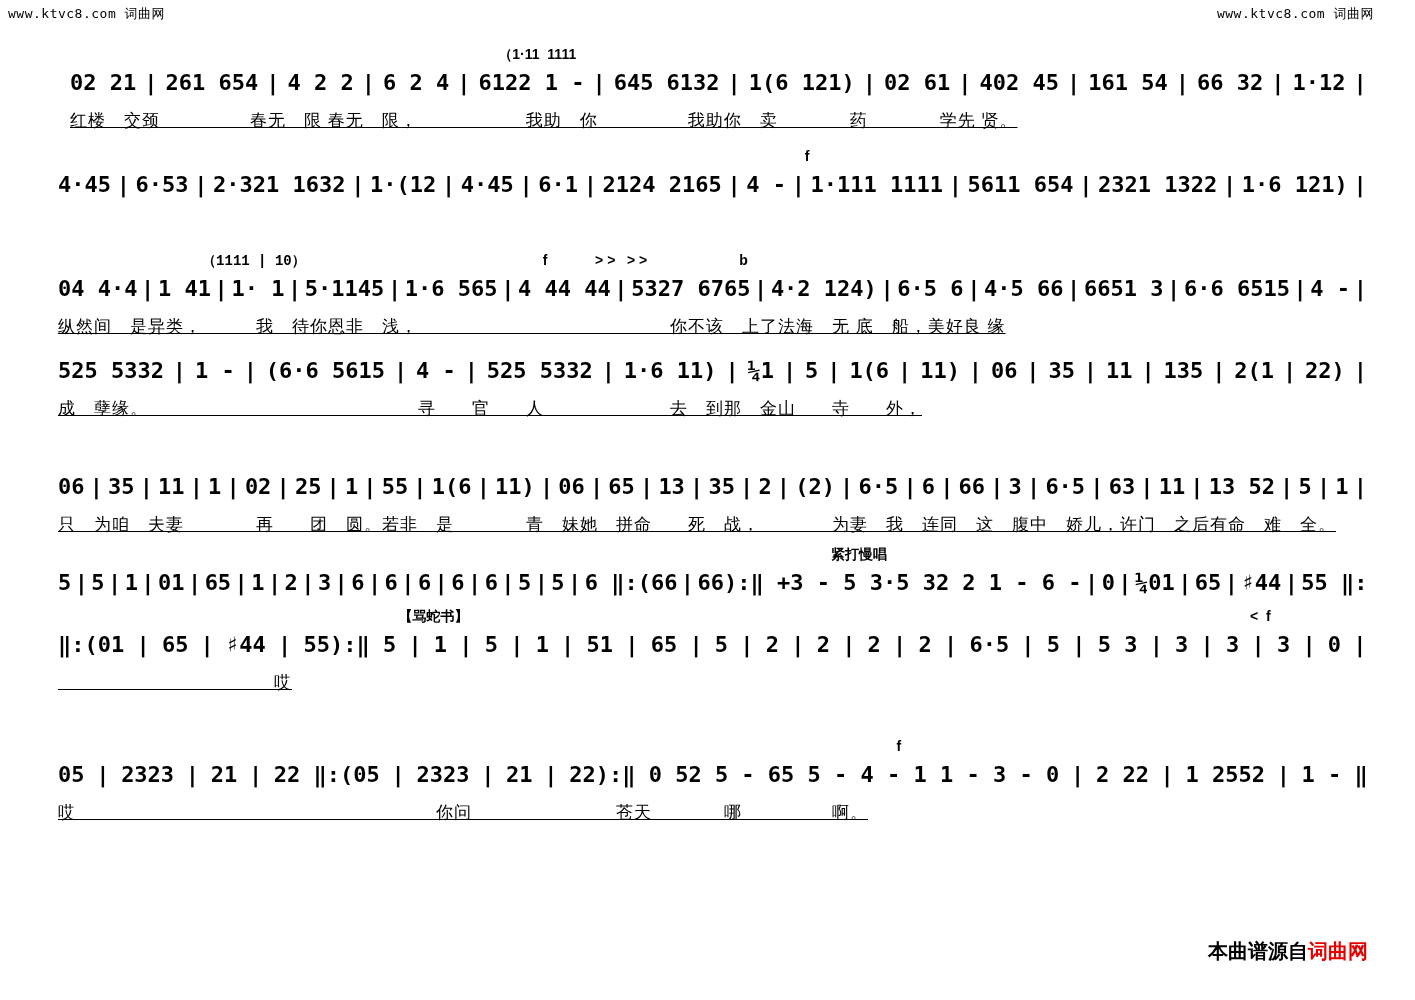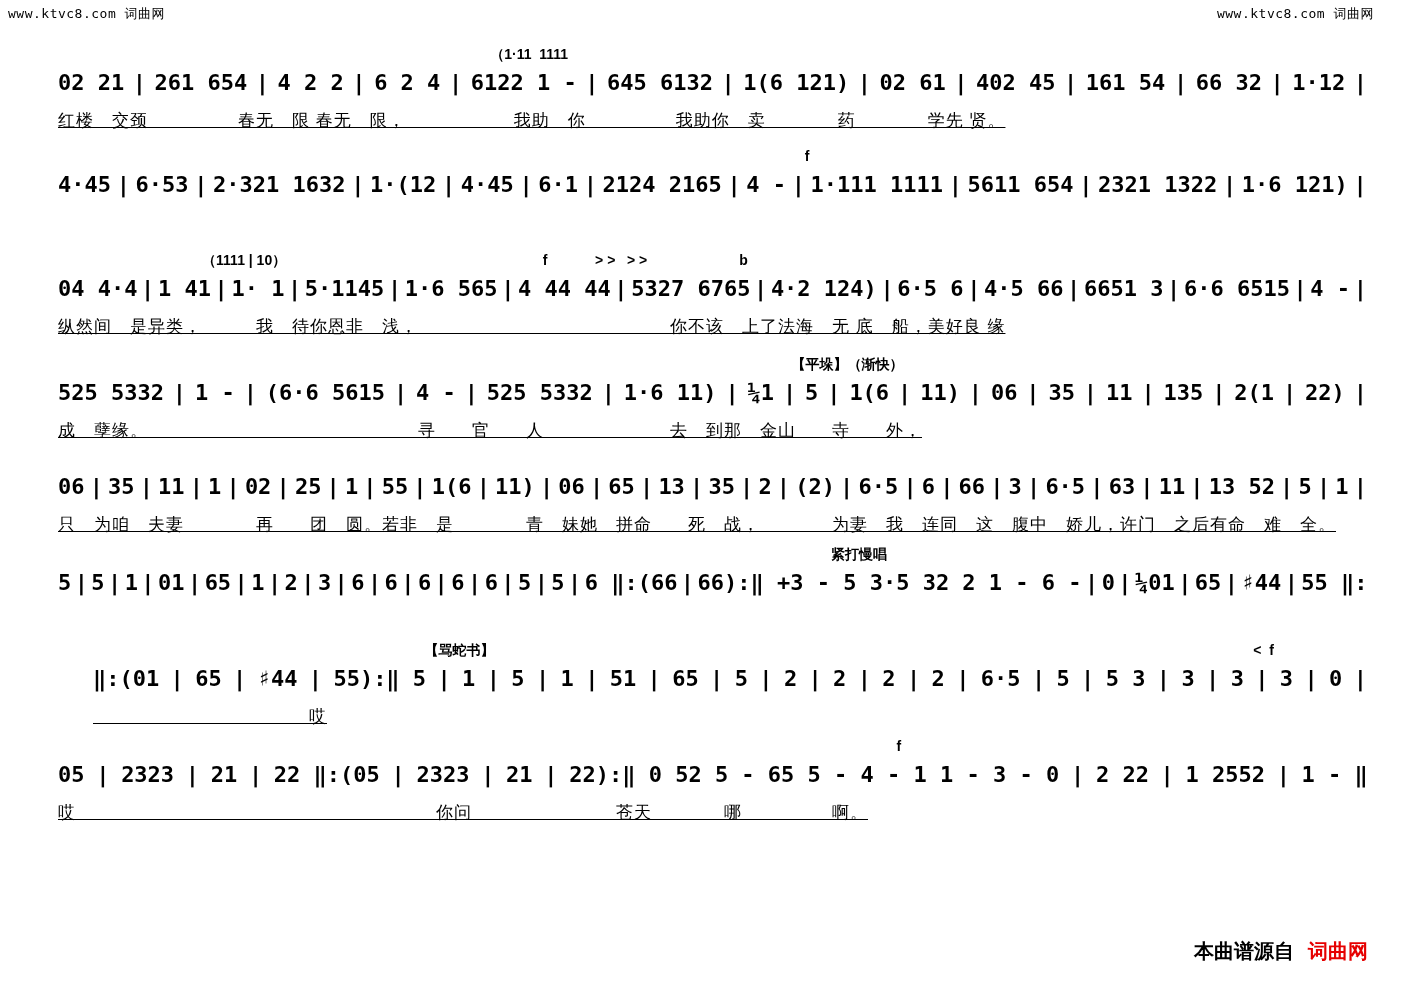--- a/index.html
+++ b/index.html
@@ -24,73 +24,70 @@
   .notes .tok{white-space:pre}
   .notes .bar{white-space:pre;padding:0 1px}
   .lyrics{
     margin-top:12px;font:17px "Liberation Sans",sans-serif;line-height:22px;
     white-space:pre;letter-spacing:1px;text-decoration:underline;
   }
   .footer{
     position:absolute;right:14px;bottom:12px;
     font:bold 20px "Liberation Sans",sans-serif;white-space:pre;
   }
-  .footer .site{margin-left:14px;cursor:pointer}
+  .footer .site{cursor:pointer}
 </style>
 </head>
 <body>
 
 <div class="page">
   <div class="wm wm-left">www.ktvc8.com 词曲网</div>
   <div class="wm wm-right">www.ktvc8.com 词曲网</div>
 
   <div id="score" class="score">
-      <div class="system" style="top: 46px;">
+      <div class="system" style="top: 46px; margin-left: 12px;">
         <div class="annrow">
           <span class="ann" style="left: 33%;">（1·11  1111</span>
         </div>
         <div class="notes"><span class="tok">02 21</span><span class="bar">|</span><span class="tok">261 654</span><span class="bar">|</span><span class="tok">4 2 2</span><span class="bar">|</span><span class="tok">6 2 4</span><span class="bar">|</span><span class="tok">6122 1 -</span><span class="bar">|</span><span class="tok">645 6132</span><span class="bar">|</span><span class="tok">1(6 121)</span><span class="bar">|</span><span class="tok">02 61</span><span class="bar">|</span><span class="tok">402 45</span><span class="bar">|</span><span class="tok">161 54</span><span class="bar">|</span><span class="tok">66 32</span><span class="bar">|</span><span class="tok">1·12</span><span class="bar">|</span></div>
         <div class="lyrics">红楼　交颈　　　　　春无　限 春无　限，　　　　　　我助　你　　　　　我助你　卖　　　　药　　　　学先 贤。</div>
       </div>
       <div class="system" style="top: 148px;">
         <div class="annrow">
           <span class="ann" style="left: 57%;">f</span>
         </div>
         <div class="notes"><span class="tok">4·45</span><span class="bar">|</span><span class="tok">6·53</span><span class="bar">|</span><span class="tok">2·321 1632</span><span class="bar">|</span><span class="tok">1·(12</span><span class="bar">|</span><span class="tok">4·45</span><span class="bar">|</span><span class="tok">6·1</span><span class="bar">|</span><span class="tok">2124 2165</span><span class="bar">|</span><span class="tok">4 -</span><span class="bar">|</span><span class="tok">1·111 1111</span><span class="bar">|</span><span class="tok">5611 654</span><span class="bar">|</span><span class="tok">2321 1322</span><span class="bar">|</span><span class="tok">1·6 121)</span><span class="bar">|</span></div>
         <div class="lyrics"></div>
       </div>
       <div class="system" style="top: 252px;">
         <div class="annrow">
-          <span class="ann" style="left: 11%;">（1111 | 10）</span>
+          <span class="ann" style="left: 11%; font-family: Liberation Mono, monospace;">（1111 | 10）</span>
           <span class="ann" style="left: 37%;">f</span>
           <span class="ann" style="left: 41%;">&gt; &gt;   &gt; &gt;</span>
           <span class="ann" style="left: 52%;">b</span>
         </div>
         <div class="notes"><span class="tok">04 4·4</span><span class="bar">|</span><span class="tok">1 41</span><span class="bar">|</span><span class="tok">1· 1</span><span class="bar">|</span><span class="tok">5·1145</span><span class="bar">|</span><span class="tok">1·6 565</span><span class="bar">|</span><span class="tok">4 44 44</span><span class="bar">|</span><span class="tok">5327 6765</span><span class="bar">|</span><span class="tok">4·2 124)</span><span class="bar">|</span><span class="tok">6·5 6</span><span class="bar">|</span><span class="tok">4·5 66</span><span class="bar">|</span><span class="tok">6651 3</span><span class="bar">|</span><span class="tok">6·6 6515</span><span class="bar">|</span><span class="tok">4 -</span><span class="bar">|</span></div>
         <div class="lyrics">纵然间　是异类，　　　我　待你恩非　浅，　　　　　　　　　　　　　　你不该　上了法海　无 底　船，美好良 缘</div>
       </div>
       <div class="system" style="top: 356px;">
-        <div class="annrow">
-          <span class="ann" style="left: 56%;">【平垛】（渐快）</span>
-        </div>
         <div class="notes"><span class="tok">525 5332</span><span class="bar">|</span><span class="tok">1 -</span><span class="bar">|</span><span class="tok">(6·6 5615</span><span class="bar">|</span><span class="tok">4 -</span><span class="bar">|</span><span class="tok">525 5332</span><span class="bar">|</span><span class="tok">1·6 11)</span><span class="bar">|</span><span class="tok">¼1</span><span class="bar">|</span><span class="tok">5</span><span class="bar">|</span><span class="tok">1(6</span><span class="bar">|</span><span class="tok">11)</span><span class="bar">|</span><span class="tok">06</span><span class="bar">|</span><span class="tok">35</span><span class="bar">|</span><span class="tok">11</span><span class="bar">|</span><span class="tok">135</span><span class="bar">|</span><span class="tok">2(1</span><span class="bar">|</span><span class="tok">22)</span><span class="bar">|</span></div>
         <div class="lyrics">成　孽缘。　　　　　　　　　　　　　　　寻　　官　　人　　　　　　　去　到那　金山　　寺　　外，</div>
       </div>
       <div class="system" style="top: 450px;">
         <div class="annrow"></div>
         <div class="notes"><span class="tok">06</span><span class="bar">|</span><span class="tok">35</span><span class="bar">|</span><span class="tok">11</span><span class="bar">|</span><span class="tok">1</span><span class="bar">|</span><span class="tok">02</span><span class="bar">|</span><span class="tok">25</span><span class="bar">|</span><span class="tok">1</span><span class="bar">|</span><span class="tok">55</span><span class="bar">|</span><span class="tok">1(6</span><span class="bar">|</span><span class="tok">11)</span><span class="bar">|</span><span class="tok">06</span><span class="bar">|</span><span class="tok">65</span><span class="bar">|</span><span class="tok">13</span><span class="bar">|</span><span class="tok">35</span><span class="bar">|</span><span class="tok">2</span><span class="bar">|</span><span class="tok">(2)</span><span class="bar">|</span><span class="tok">6·5</span><span class="bar">|</span><span class="tok">6</span><span class="bar">|</span><span class="tok">66</span><span class="bar">|</span><span class="tok">3</span><span class="bar">|</span><span class="tok">6·5</span><span class="bar">|</span><span class="tok">63</span><span class="bar">|</span><span class="tok">11</span><span class="bar">|</span><span class="tok">13 52</span><span class="bar">|</span><span class="tok">5</span><span class="bar">|</span><span class="tok">1</span><span class="bar">|</span></div>
         <div class="lyrics">只　为咱　夫妻　　　　再　　团　圆。若非　是　　　　青　妹她　拼命　　死　战，　　　　为妻　我　连同　这　腹中　娇儿，许门　之后有命　难　全。</div>
       </div>
       <div class="system" style="top: 546px;">
         <div class="annrow">
           <span class="ann" style="left: 59%;">紧打慢唱</span>
         </div>
         <div class="notes"><span class="tok">5</span><span class="bar">|</span><span class="tok">5</span><span class="bar">|</span><span class="tok">1</span><span class="bar">|</span><span class="tok">01</span><span class="bar">|</span><span class="tok">65</span><span class="bar">|</span><span class="tok">1</span><span class="bar">|</span><span class="tok">2</span><span class="bar">|</span><span class="tok">3</span><span class="bar">|</span><span class="tok">6</span><span class="bar">|</span><span class="tok">6</span><span class="bar">|</span><span class="tok">6</span><span class="bar">|</span><span class="tok">6</span><span class="bar">|</span><span class="tok">6</span><span class="bar">|</span><span class="tok">5</span><span class="bar">|</span><span class="tok">5</span><span class="bar">|</span><span class="tok">6 ‖:(66</span><span class="bar">|</span><span class="tok">66):‖ +3 - 5 3·5 32 2 1 - 6 -</span><span class="bar">|</span><span class="tok">0</span><span class="bar">|</span><span class="tok">¼01</span><span class="bar">|</span><span class="tok">65</span><span class="bar">|</span><span class="tok">♯44</span><span class="bar">|</span><span class="tok">55 ‖:</span></div>
       </div>
-      <div class="system" style="top: 642px; margin-left: 35px;">
+      <div class="system" style="top: 608px;">
         <div class="annrow">
           <span class="ann" style="left: 26%;">【骂蛇书】</span>
           <span class="ann" style="left: 91%;">&lt;  f</span>
         </div>
         <div class="notes"><span class="tok">‖:(01</span><span class="bar">|</span><span class="tok">65</span><span class="bar">|</span><span class="tok">♯44</span><span class="bar">|</span><span class="tok">55):‖ 5</span><span class="bar">|</span><span class="tok">1</span><span class="bar">|</span><span class="tok">5</span><span class="bar">|</span><span class="tok">1</span><span class="bar">|</span><span class="tok">51</span><span class="bar">|</span><span class="tok">65</span><span class="bar">|</span><span class="tok">5</span><span class="bar">|</span><span class="tok">2</span><span class="bar">|</span><span class="tok">2</span><span class="bar">|</span><span class="tok">2</span><span class="bar">|</span><span class="tok">2</span><span class="bar">|</span><span class="tok">6·5</span><span class="bar">|</span><span class="tok">5</span><span class="bar">|</span><span class="tok">5 3</span><span class="bar">|</span><span class="tok">3</span><span class="bar">|</span><span class="tok">3</span><span class="bar">|</span><span class="tok">3</span><span class="bar">|</span><span class="tok">0</span><span class="bar">|</span></div>
         <div class="lyrics">　　　　　　　　　　　　哎</div>
       </div>
       <div class="system" style="top: 738px;">
         <div class="annrow">
           <span class="ann" style="left: 64%;">f</span>

